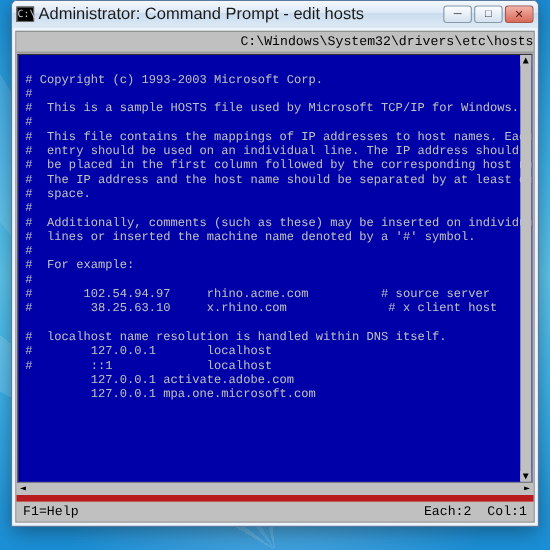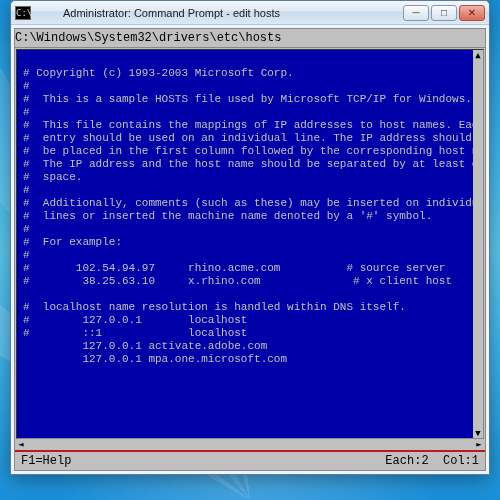--- a/index.html
+++ b/index.html
@@ -33,23 +33,22 @@
   }
   .titlebar .ticon {
     width: 16px; height: 14px;
     background: #000; color:#ccc;
     font: 9px/12px monospace;
     text-align:center;
     margin-right: 4px;
     border:1px solid #666;
   }
   .titlebar .title {
-    font-size: 11px; color: #1a1a1a;
+    font-size: 15px; color: #1a1a1a;
     flex: 1;
-    margin-left: 28px;
   }
   .wbtns { display:flex; gap:2px; }
   .wbtn {
     width: 26px; height: 16px;
     border: 1px solid #8899aa;
     border-radius: 3px;
     background: linear-gradient(180deg,#fbfcfe,#d5e2f0);
     display:flex; align-items:center; justify-content:center;
     font-size:10px; color:#333;
   }
@@ -63,21 +62,21 @@
     display:flex; gap:0;
     background:#c0c0c0;
     font: 12px/18px "Courier New", monospace;
     color:#000;
     padding: 0 4px;
     border-bottom:1px solid #888;
   }
   .menubar span { padding: 0 8px; }
   .pathbar {
     font: 12px/16px "Courier New", monospace;
-    text-align: left;
+    text-align: right;
     background:#c0c0c0; color:#000;
     border-bottom:1px solid #888;
     padding:1px 0;
   }
   .editor-frame {
     background:#c0c0c0;
     padding:1px;
   }
   .editor {
     background:#0000a8;
@@ -101,21 +100,21 @@
   }
   .scroll-h {
     height:10px; background:#c0c0c0;
     display:flex; justify-content:space-between;
   }
   .statusbar {
     display:flex;
     font: 12px/18px "Courier New", monospace;
     background:#c0c0c0; color:#000;
     padding:0 6px;
-    border-top:2px solid #b91c1c;
+    border-top:6px solid #b91c1c;
   }
   .statusbar .sp { flex:1; }
 </style>
 </head>
 <body>
 
 <div class="sunrays"></div>
 
 <div class="window">
   <div class="titlebar">

